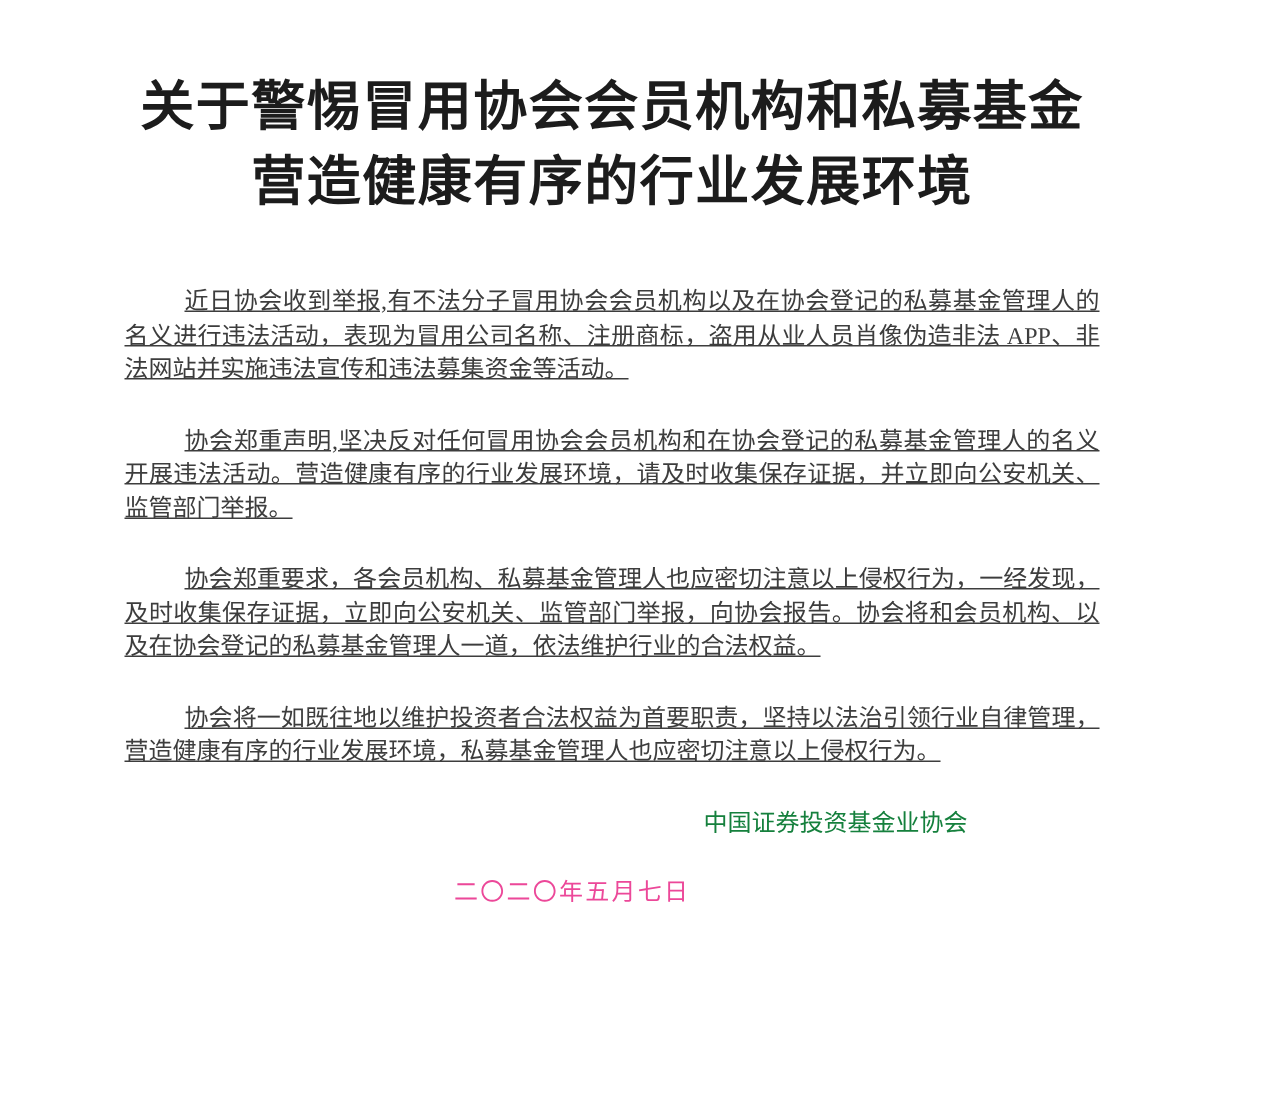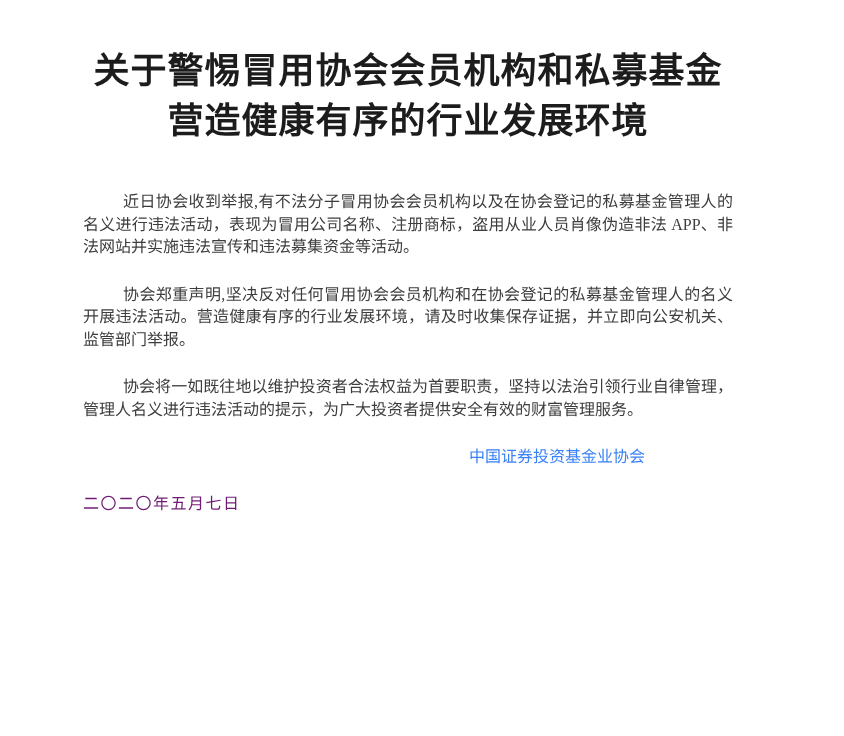--- a/index.html
+++ b/index.html
@@ -31,54 +31,56 @@
   .doc-body {
     margin-top: 45px;
   }
   .para {
     font-size: 16px;
     line-height: 22.5px;
     color: #3d3d3d;
     text-align: justify;
     text-indent: 40px;
     margin: 0 0 25px 0;
+    text-decoration: underline;
   }
   .sign-line {
     font-size: 16px;
     line-height: 22.5px;
-    color: #3b82f6;
+    color: #15803d;
     text-align: right;
     padding-right: 88px;
     margin: 0;
   }
   .date-line {
     font-size: 16px;
     line-height: 22.5px;
-    color: #701a75;
-    text-align: left;
+    color: #ec4899;
+    text-align: center;
     padding-right: 53px;
     letter-spacing: 1.5px;
     margin: 24px 0 0 0;
   }
 </style>
 </head>
 <body>
 
 <div class="page">
   <div class="doc">
 
     <div class="doc-title">
       <div>关于警惕冒用协会会员机构和私募基金</div>
       <div>营造健康有序的行业发展环境</div>
     </div>
 
     <div class="doc-body">
       <p class="para">近日协会收到举报,有不法分子冒用协会会员机构以及在协会登记的私募基金管理人的名义进行违法活动，表现为冒用公司名称、注册商标，盗用从业人员肖像伪造非法 APP、非法网站并实施违法宣传和违法募集资金等活动。</p>
       <p class="para">协会郑重声明,坚决反对任何冒用协会会员机构和在协会登记的私募基金管理人的名义开展违法活动。营造健康有序的行业发展环境，请及时收集保存证据，并立即向公安机关、监管部门举报。</p>
-      <p class="para">协会将一如既往地以维护投资者合法权益为首要职责，坚持以法治引领行业自律管理，管理人名义进行违法活动的提示，为广大投资者提供安全有效的财富管理服务。</p>
+      <p class="para">协会郑重要求，各会员机构、私募基金管理人也应密切注意以上侵权行为，一经发现，及时收集保存证据，立即向公安机关、监管部门举报，向协会报告。协会将和会员机构、以及在协会登记的私募基金管理人一道，依法维护行业的合法权益。</p>
+      <p class="para">协会将一如既往地以维护投资者合法权益为首要职责，坚持以法治引领行业自律管理，营造健康有序的行业发展环境，私募基金管理人也应密切注意以上侵权行为。</p>
 
       <p class="sign-line">中国证券投资基金业协会</p>
 
       <p class="date-line">二〇二〇年五月七日</p>
     </div>
 
   </div>
 </div>
 
 </body></html>

